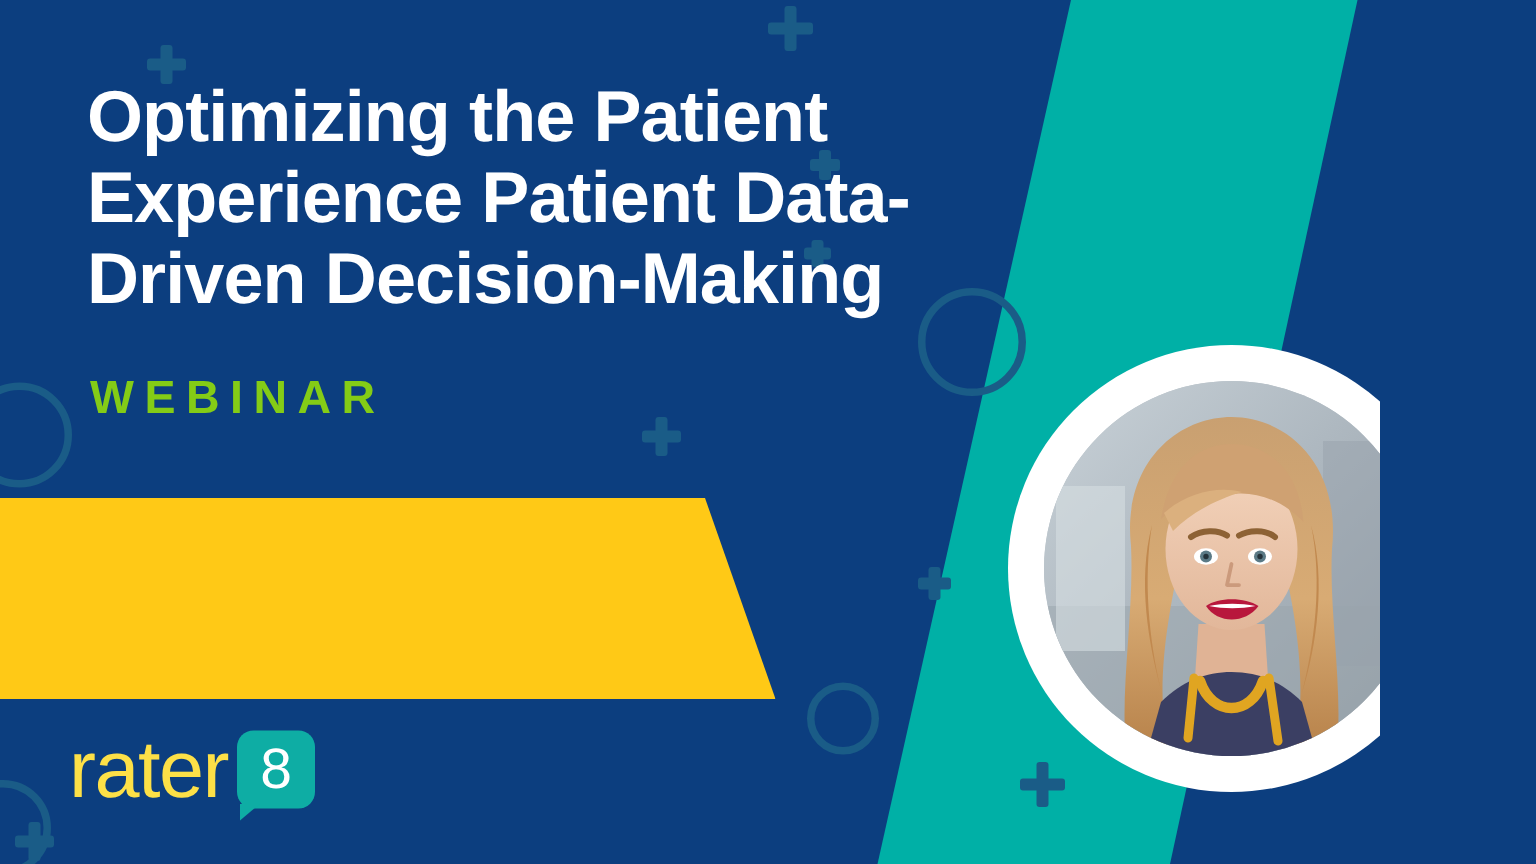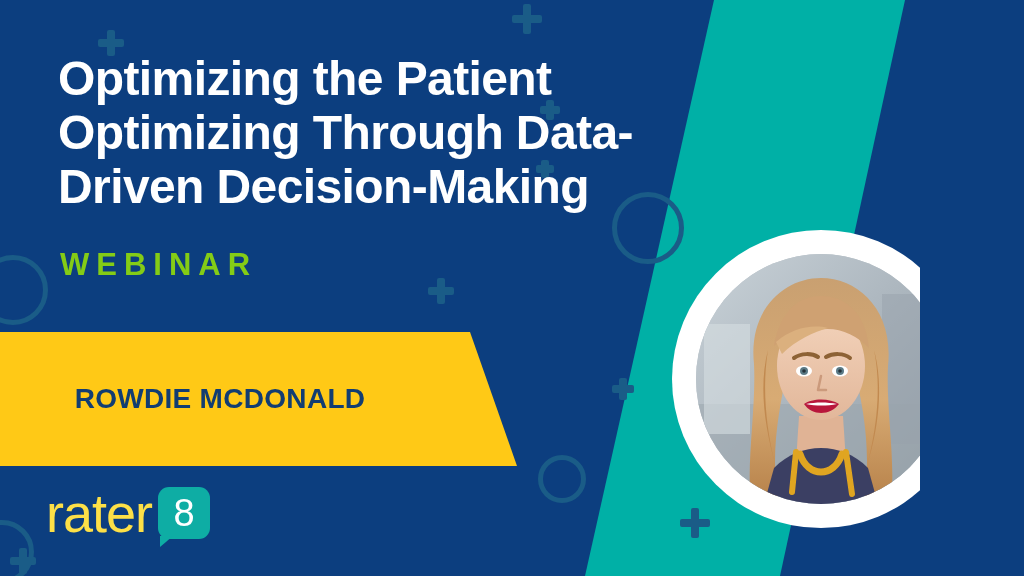--- a/index.html
+++ b/index.html
@@ -112,29 +112,28 @@
     <div class="plus" style="left:536px;top:160px;width:18px;height:18px;"></div>
     <div class="plus" style="left:428px;top:278px;width:26px;height:26px;"></div>
     <div class="plus" style="left:968px;top:95px;width:28px;height:28px;"></div>
     <div class="plus" style="left:680px;top:508px;width:30px;height:30px;"></div>
     <div class="plus" style="left:10px;top:548px;width:26px;height:26px;"></div>
     <div class="plus" style="left:612px;top:378px;width:22px;height:22px;"></div>
   </div>
 
   <div class="title">
     <span class="title-line">Optimizing the Patient</span>
-    <span class="title-line">Optimizing Through Data-</span>
+    <span class="title-line">Experience Patient Data-</span>
     <span class="title-line">Driven Decision-Making</span>
   </div>
 
   <div class="kicker">WEBINAR</div>
 
   <div class="banner">
     <div class="banner-inner">
-      <div class="speaker-name">ROWDIE MCDONALD</div>
     </div>
   </div>
 
   <div class="logo">
     <span class="logo-word">rater</span>
     <span class="logo-badge">
       <span class="logo-eight">8</span>
     </span>
   </div>
 

